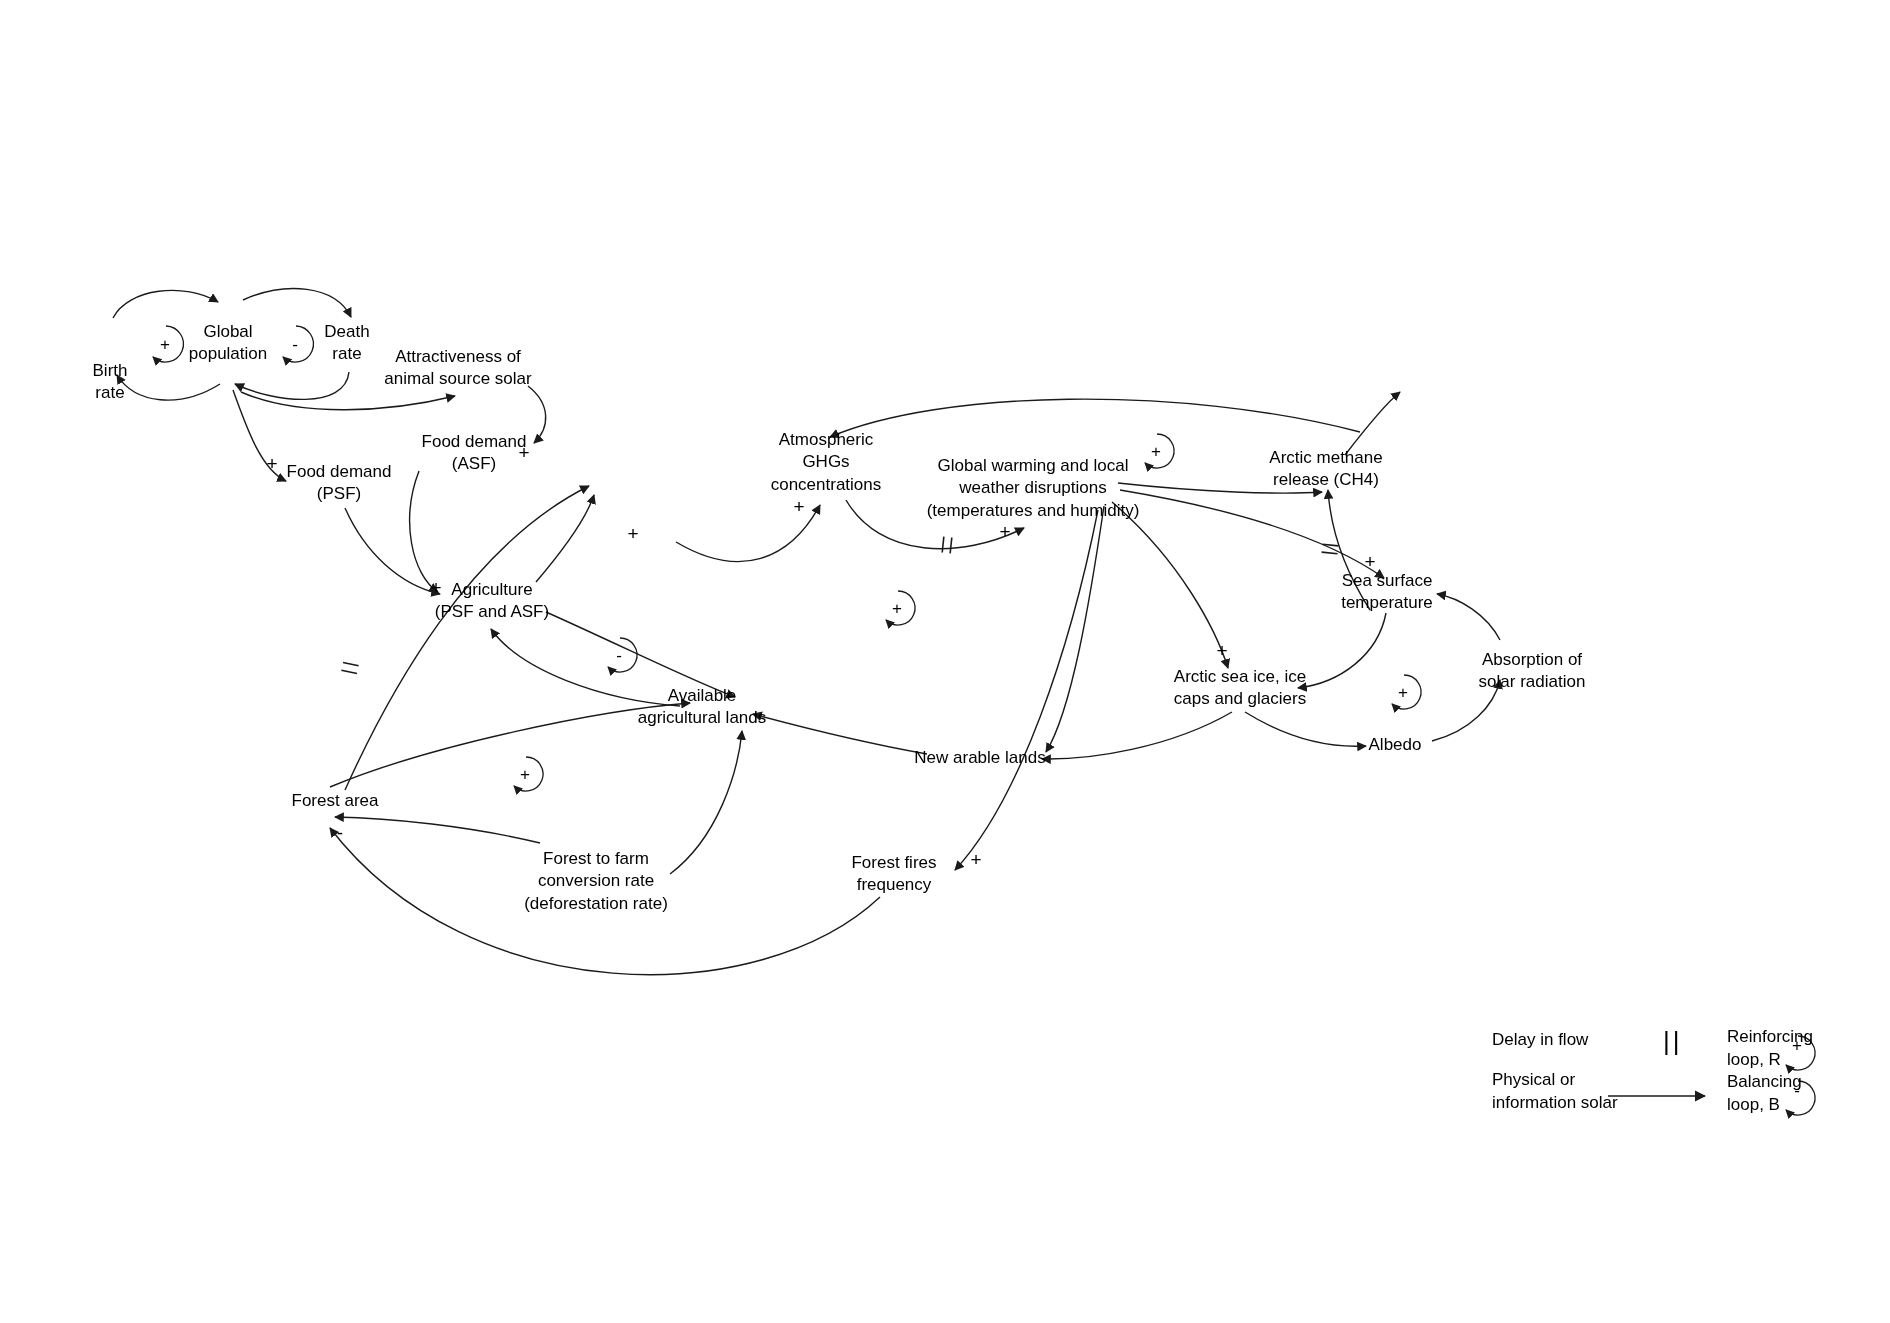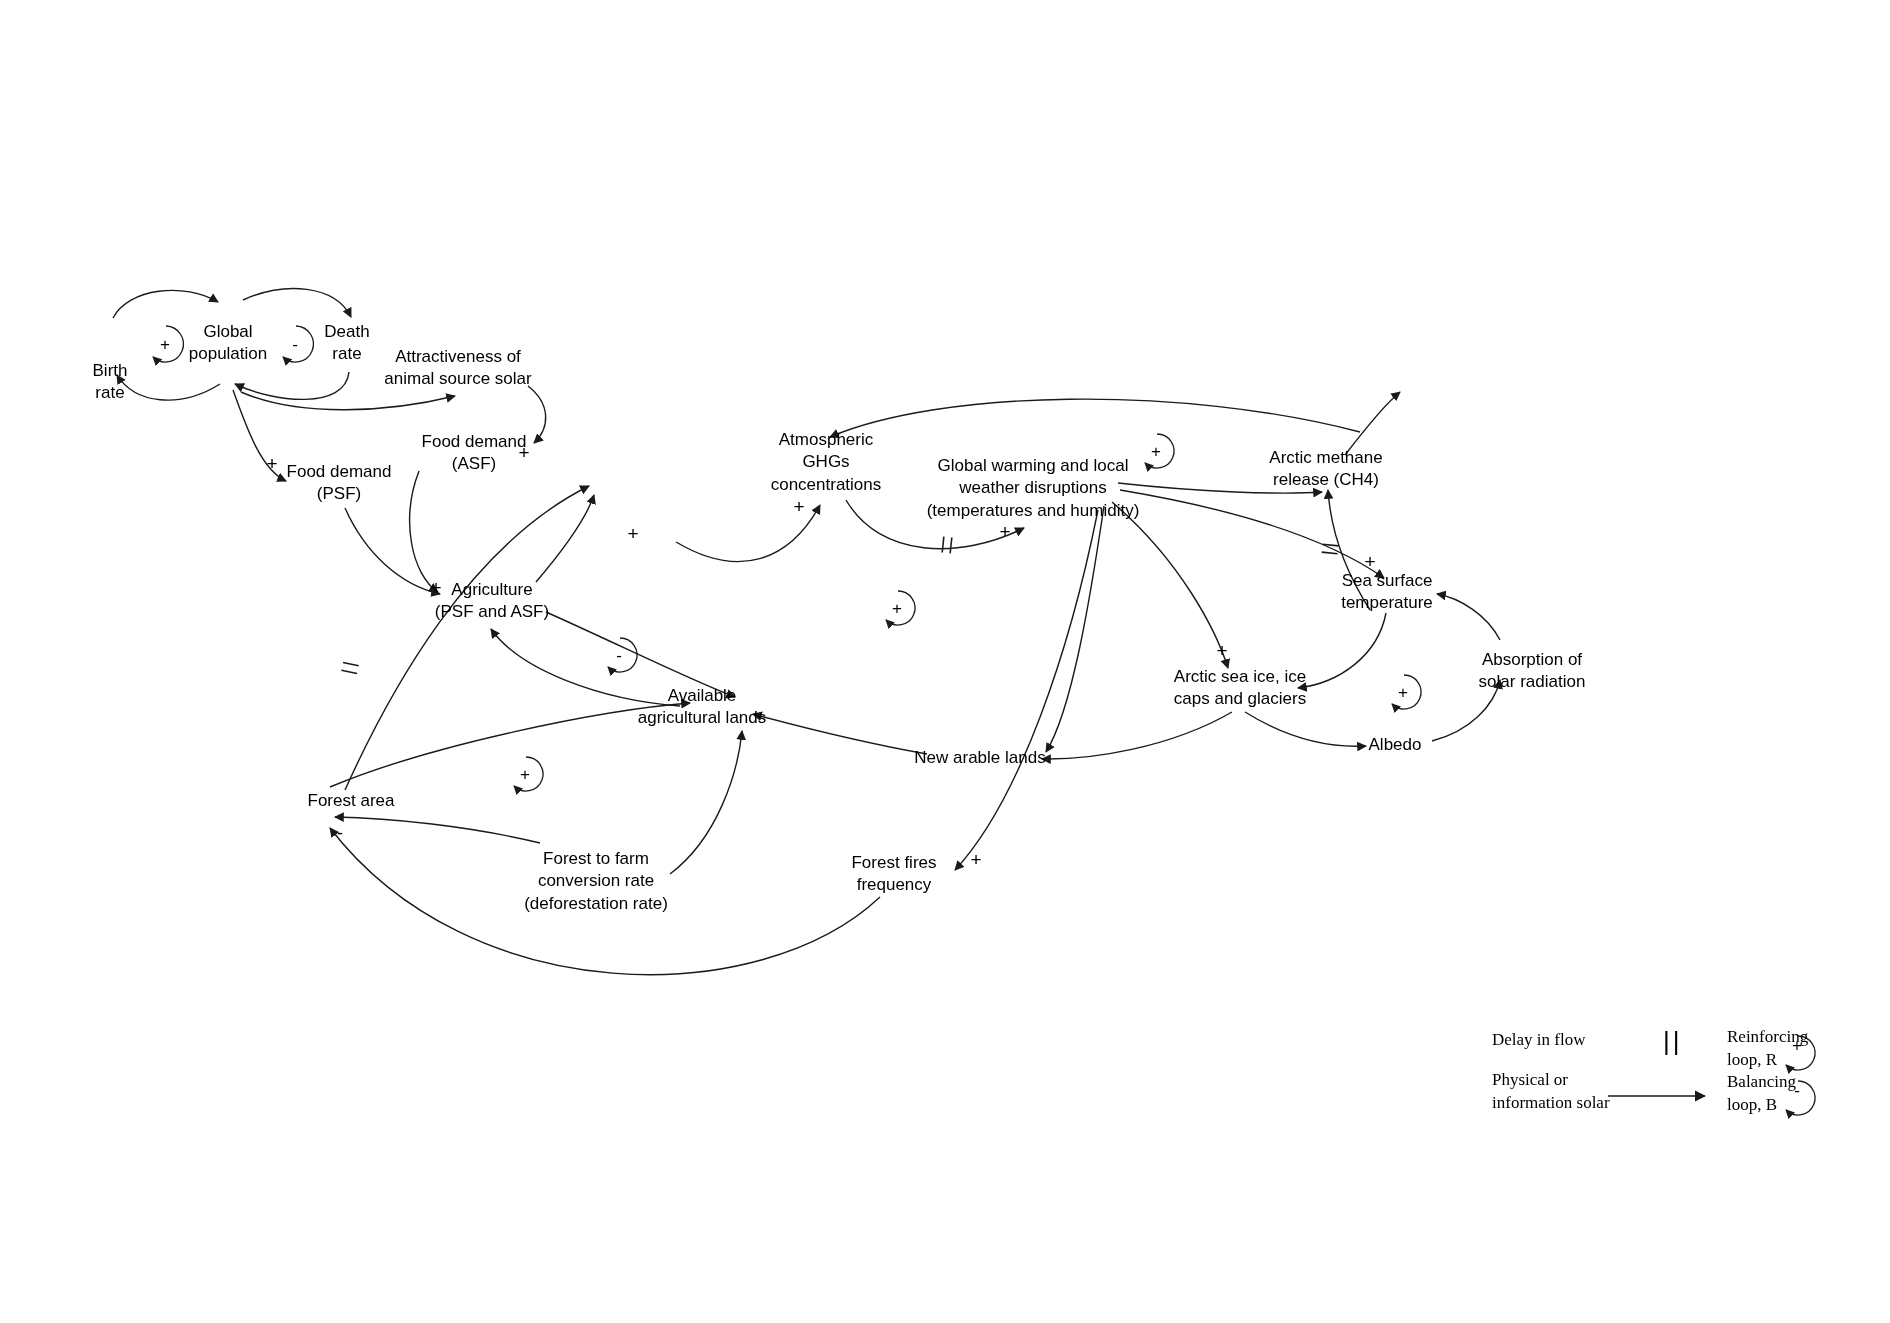--- a/index.html
+++ b/index.html
@@ -45,21 +45,21 @@
   .loop-sign {
     position: absolute;
     font-family: "Liberation Sans", sans-serif;
     font-size: 17px;
     color: #000000;
     transform: translate(-50%, -50%);
     line-height: 1;
   }
   .legend-text {
     position: absolute;
-    font-family: Liberation Serif, serif;
+    font-family: Liberation Sans, sans-serif;
     font-size: 17px;
     line-height: 1.35;
     color: #000000;
     white-space: pre-line;
   }
   .legend-delay {
     position: absolute;
     font-family: "Liberation Sans", sans-serif;
     font-size: 26px;
     color: #000000;
@@ -205,21 +205,21 @@
   <div class="node-label" style="left:1503px; top:671px;margin-left:29px;">Absorption  of
 solar radiation</div>
   <div class="node-label" style="left:1240px; top:688px;">Arctic sea ice, ice
 caps and glaciers</div>
   <div class="node-label" style="left:1395px; top:745px;">Albedo</div>
   <div class="node-label" style="left:492px; top:601px;">Agriculture
 (PSF and ASF)</div>
   <div class="node-label" style="left:702px; top:707px;">Available
 agricultural lands</div>
   <div class="node-label" style="left:980px; top:758px;">New arable lands</div>
-  <div class="node-label" style="left:337px; top:801px;padding-left:28px;">Forest area</div>
+  <div class="node-label" style="left:321px; top:801px;padding-left:28px;">Forest area</div>
   <div class="node-label" style="left:596px; top:882px;">Forest to farm
 conversion rate
 (deforestation rate)</div>
   <div class="node-label" style="left:894px; top:874px;">Forest fires
 frequency</div>
 
   <div class="polarity" style="left:524px; top:452px;">+</div>
   <div class="polarity" style="left:272px; top:463px;">+</div>
   <div class="polarity" style="left:799px; top:506px;">+</div>
   <div class="polarity" style="left:633px; top:533px;">+</div>

